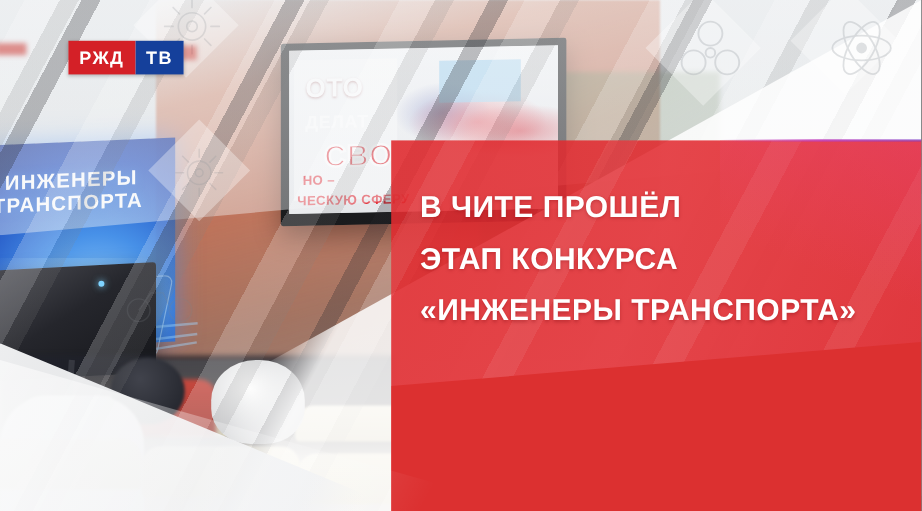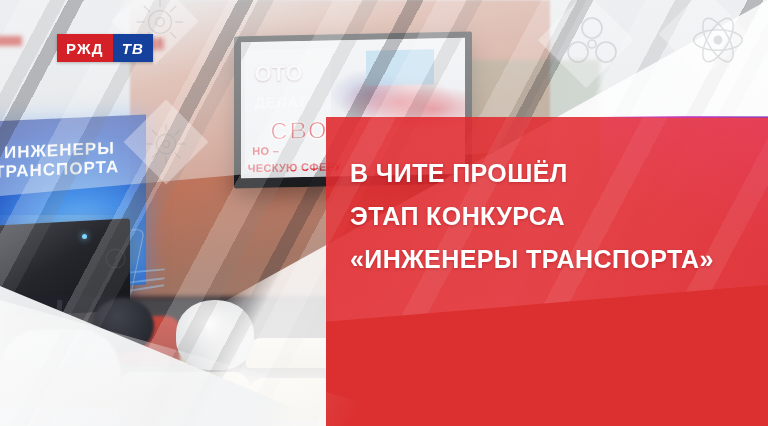--- a/index.html
+++ b/index.html
@@ -211,21 +211,21 @@
   .logo{
     position:absolute;left:57px;top:34px;display:flex;height:28px;
     box-shadow:0 1px 3px rgba(0,0,0,.25);
   }
   .logo-r{
     background:#d42027;color:#fff;display:flex;align-items:center;justify-content:center;
     padding:0 9px;font-weight:800;font-size:15px;letter-spacing:1.2px;
   }
   .logo-t{
     background:#15409b;color:#fff;display:flex;align-items:center;justify-content:center;
-    padding:0 9px;font-weight:800;font-size:15px;letter-spacing:1.2px;font-style:italic;
+    padding:0 9px;font-weight:800;font-size:15px;letter-spacing:1.2px;
   }
 
   
   .title-panel{
     position:absolute;left:326px;top:117px;width:442px;height:309px;
     background:linear-gradient(105deg,rgba(224,44,48,.90) 0%,rgba(226,40,46,.86) 45%,rgba(221,38,44,.92) 100%);
   }
   .title-panel-solid{
     position:absolute;left:326px;top:285px;width:442px;height:141px;
     background:#dc3030;

